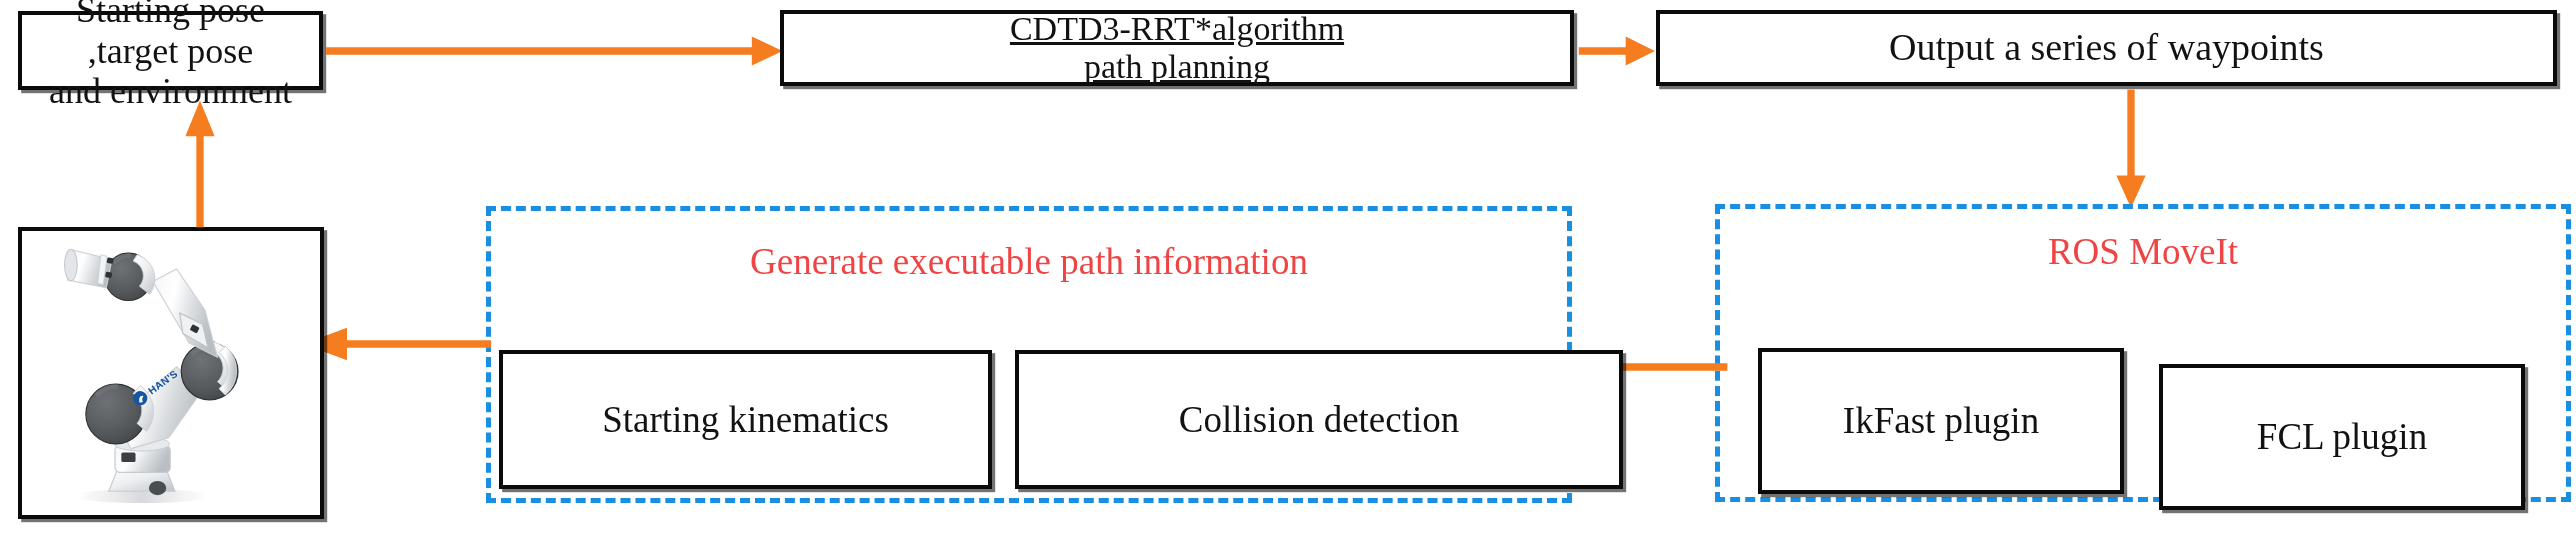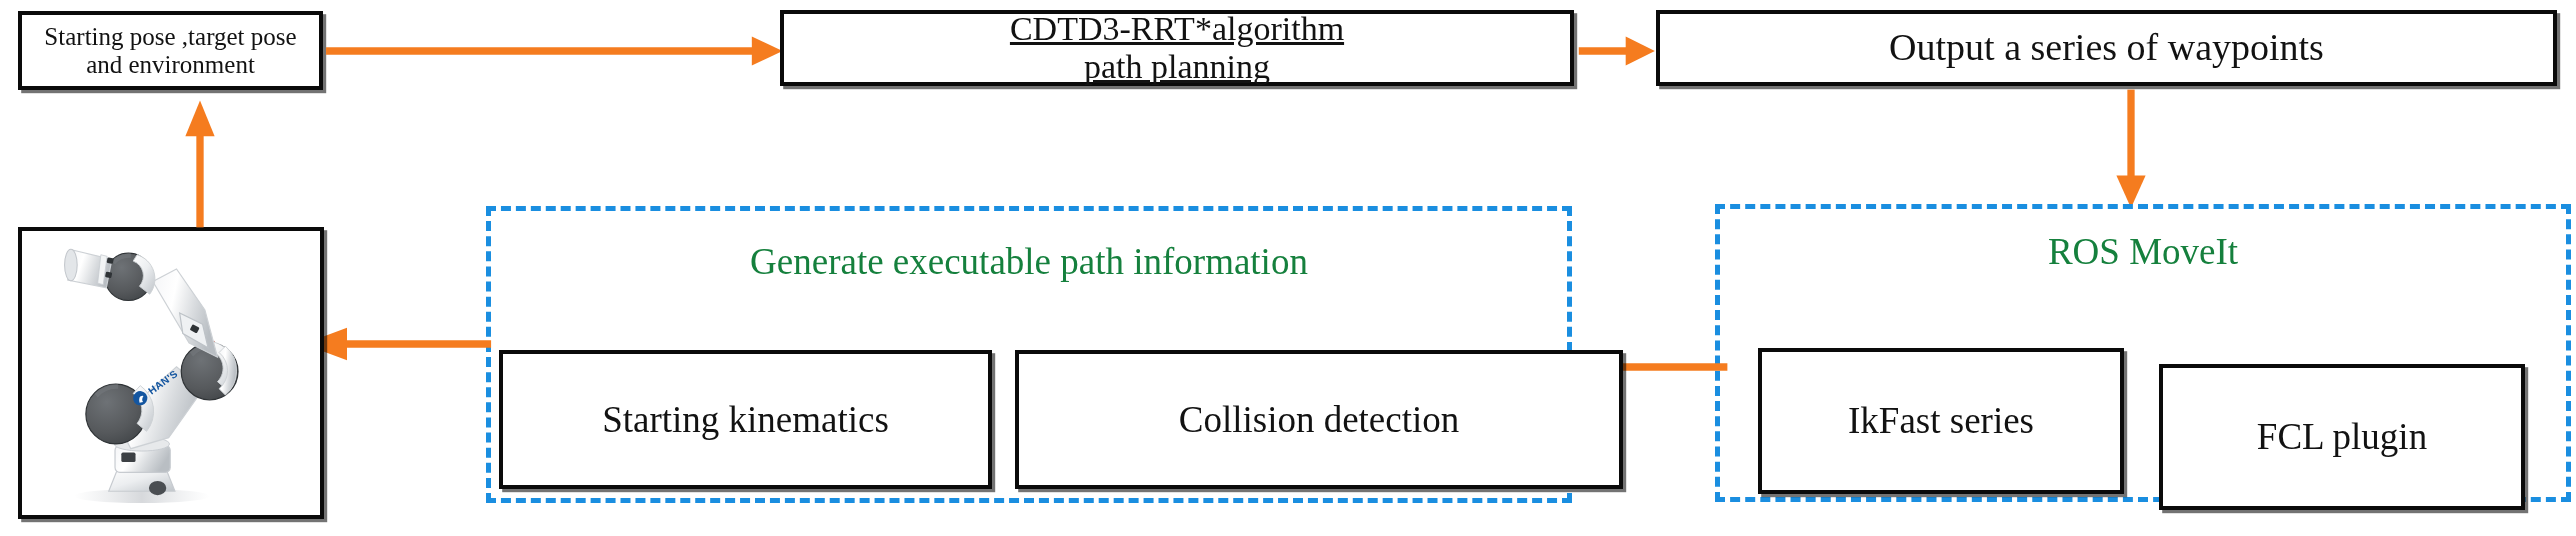--- a/index.html
+++ b/index.html
@@ -44,21 +44,21 @@
     position: absolute;
     box-sizing: border-box;
     background: transparent;
     border: 5.7px dashed #1a8ee0;
   }
   .dashed-title {
     position: absolute;
     left: 0;
     right: 0;
     text-align: center;
-    color: #15803d;
+    color: #ef4444;
   }
 
   
   .robot-panel {
     position: absolute;
     box-sizing: border-box;
     background: #ffffff;
     border: 4px solid #0a0a0a;
     box-shadow: 3.2px 3.2px 0 0 rgba(0,0,0,0.55);
     overflow: hidden;
@@ -67,21 +67,21 @@
 
   
   .arrow { position: absolute; }
   .arrow svg { display: block; overflow: visible; }
 </style>
 </head>
 <body>
 
 <div id="canvas">
 
-  <div class="box" style="left:18px; top:11.3px; width:305px; height:79px; font-size:25px;">
+  <div class="box" style="left:18px; top:11.3px; width:305px; height:79px; font-size:36px;">
     <span class="txt">Starting pose ,target pose
 and environment</span>
   </div>
 
   <div class="arrow" style="left:324px; top:34px; width:459px; height:34px;">
     <svg width="459" height="34" viewBox="0 0 566 42">
       <line x1="2" y1="21" x2="538" y2="21" stroke="#F57C1F" stroke-width="9"></line>
       <polygon points="528,3 566,21 528,39" fill="#F57C1F"></polygon>
     </svg>
   </div>
@@ -107,21 +107,21 @@
       <line x1="22" y1="2" x2="22" y2="116" stroke="#F57C1F" stroke-width="9"></line>
       <polygon points="4,108 40,108 22,148" fill="#F57C1F"></polygon>
     </svg>
   </div>
 
   <div class="dashed" style="left:1715px; top:204px; width:856px; height:298px;">
     <div class="dashed-title" style="top:12px; font-size:37px;margin-top:9px;">ROS MoveIt</div>
   </div>
 
   <div class="box" style="left:1758px; top:348px; width:366px; height:146px; font-size:37px;">
-    <span class="txt">IkFast series</span>
+    <span class="txt">IkFast plugin</span>
   </div>
 
   <div class="box" style="left:2159px; top:348px; width:366px; height:146px; font-size:37px;margin-top:16px;">
     <span class="txt">FCL plugin</span>
   </div>
 
   <div class="arrow" style="left:1564px; top:350px; width:165px; height:34px;">
     <svg width="165" height="34" viewBox="0 0 204 42">
       <line x1="202" y1="21" x2="40" y2="21" stroke="#F57C1F" stroke-width="9"></line>
       <polygon points="50,3 50,39 0,21" fill="#F57C1F"></polygon>

